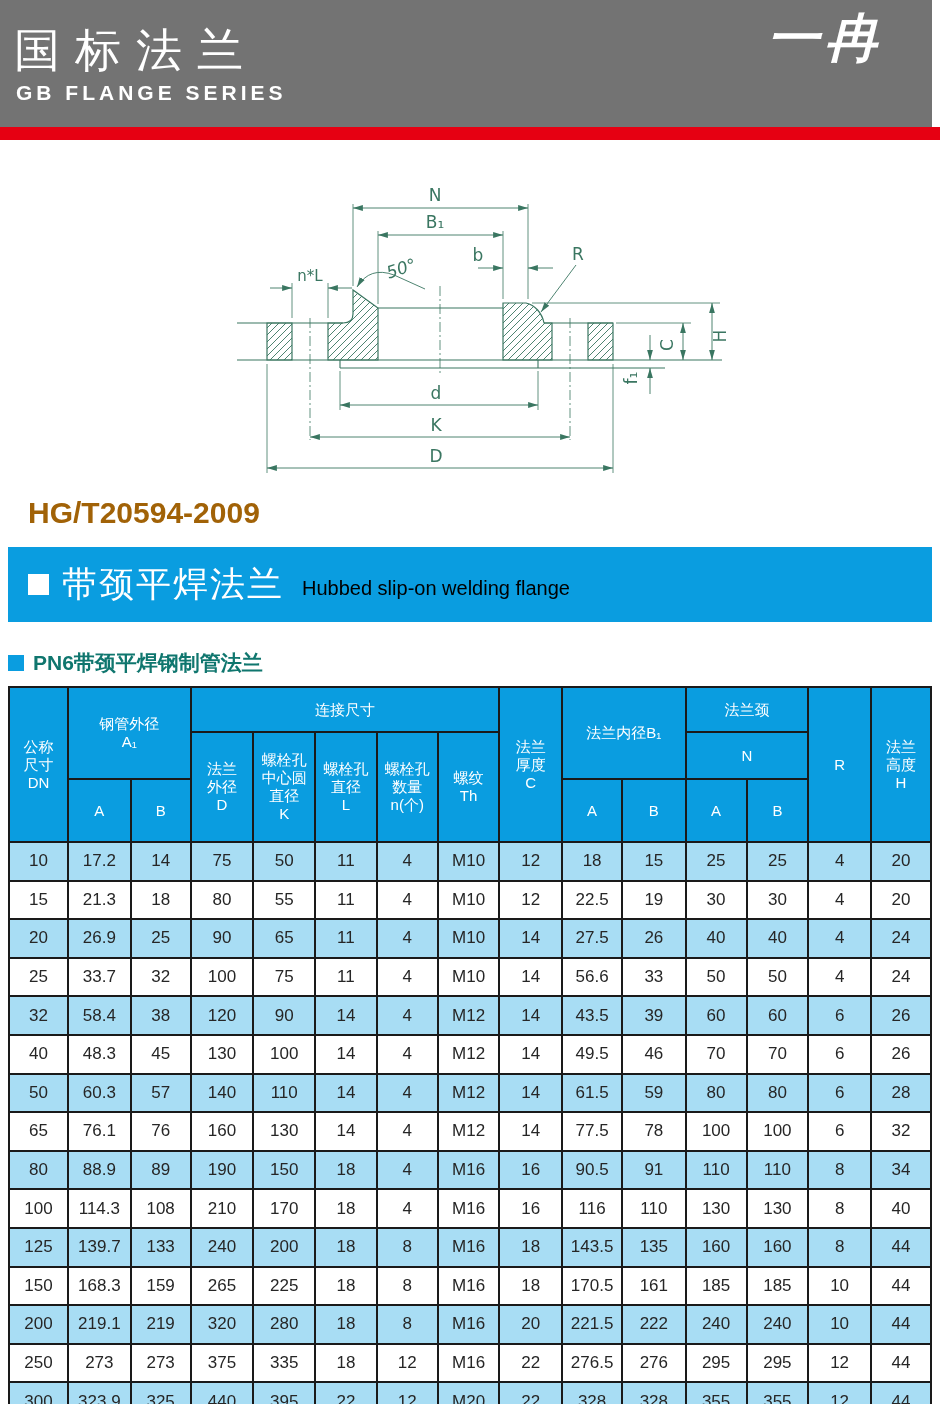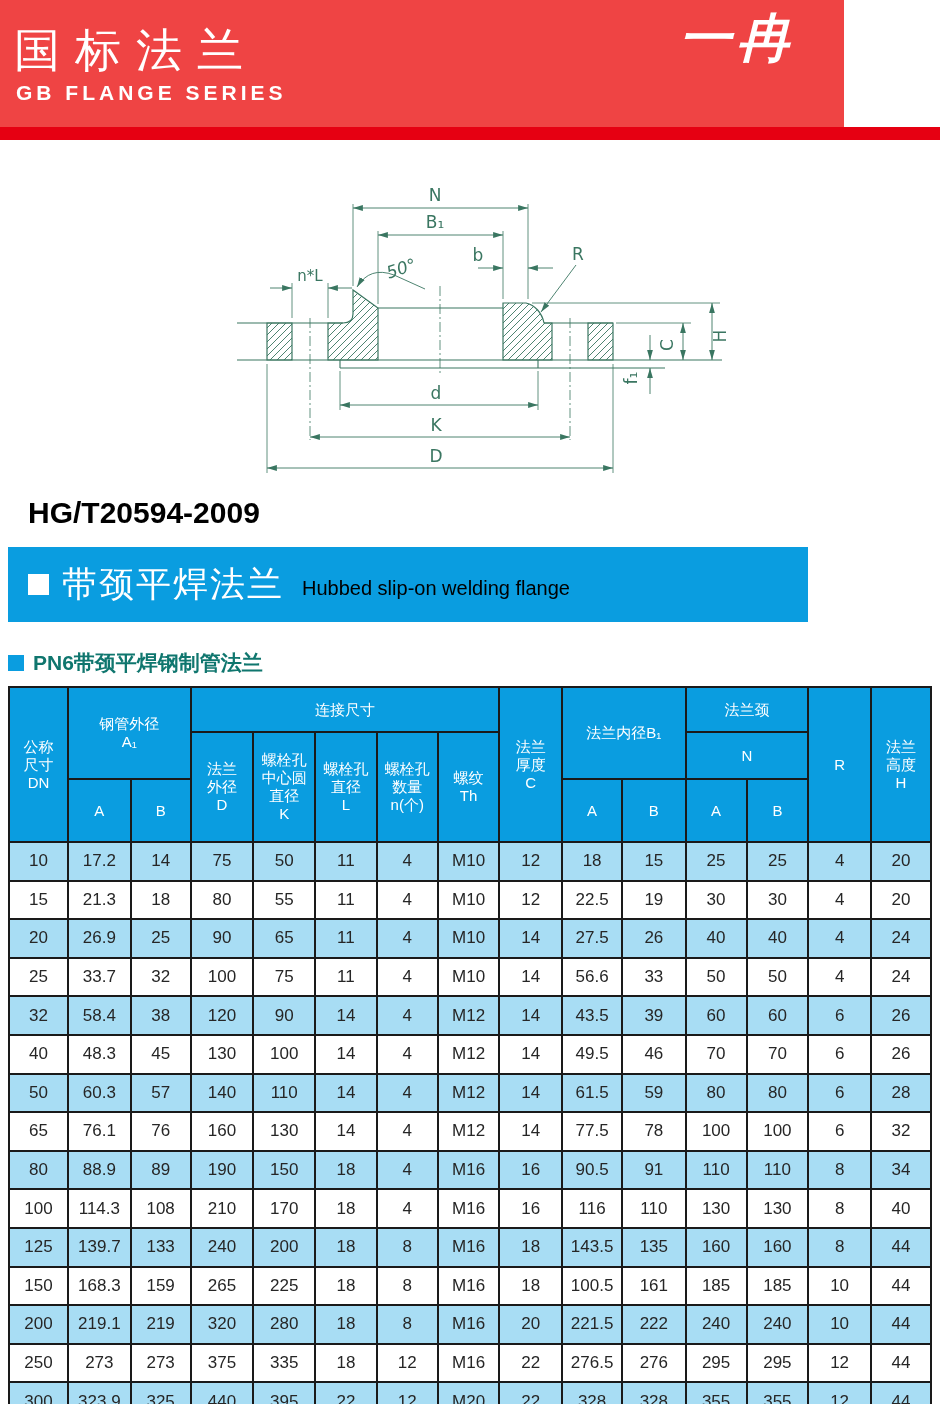--- a/index.html
+++ b/index.html
@@ -1,35 +1,35 @@
 <!DOCTYPE html>
 <html><head>
 <meta charset="utf-8">
 <style>
   html,body{margin:0;padding:0;background:#ffffff;}
   body{width:940px;height:1404px;position:relative;overflow:hidden;
        font-family:"Liberation Sans","DejaVu Sans",sans-serif;}
   .abs{position:absolute;}
 
   
-  .hd{left:0;top:0;width:844px;height:127px;background:#ef4444;}
+  .hd{left:0;top:0;width:932px;height:127px;background:#737373;}
   .hd-title{left:14px;top:20px;font-size:46px;color:#fff;letter-spacing:15px;font-weight:400;}
   .hd-sub{left:16px;top:81px;font-size:21px;color:#fff;letter-spacing:4px;font-weight:600;}
   .logo{right:22px;top:8px;width:170px;text-align:center;color:#fff;}
   .logo-cn{font-family:"DejaVu Serif","Liberation Serif",serif;font-style:italic;font-weight:700;
            font-size:52px;letter-spacing:6px;line-height:60px;}
   .logo-en{font-family:"DejaVu Serif","Liberation Serif",serif;font-size:30px;letter-spacing:14px;
            line-height:34px;margin-top:2px;}
   .stripe{left:0;top:127px;width:940px;height:13px;background:#e60012;}
 
   
-  .std{left:28px;top:496px;font-size:30px;font-weight:700;color:#000000;}
+  .std{left:28px;top:496px;font-size:30px;font-weight:700;color:#a16207;}
 
   
-  .banner{left:8px;top:547px;width:800px;height:75px;background:#0a9de0;display:flex;align-items:center;}
+  .banner{left:8px;top:547px;width:924px;height:75px;background:#0a9de0;display:flex;align-items:center;}
   .banner .sq{width:21px;height:21px;background:#fff;margin-left:20px;flex:0 0 auto;}
   .banner .cn{color:#fff;font-size:35px;margin-left:13px;letter-spacing:2px;}
   .banner .en{color:#000000;font-size:20px;margin-left:18px;margin-top:8px;}
 
   
   .sec{left:8px;top:649px;display:flex;align-items:center;}
   .sec .sq{width:16px;height:16px;background:#0a9de0;flex:0 0 auto;}
   .sec .t{font-size:21px;font-weight:700;color:#0f766e;margin-left:9px;}
 
   
@@ -404,21 +404,21 @@
       <tr>
         <td>150</td>
         <td>168.3</td>
         <td>159</td>
         <td>265</td>
         <td>225</td>
         <td>18</td>
         <td>8</td>
         <td>M16</td>
         <td>18</td>
-        <td>100.5</td>
+        <td>170.5</td>
         <td>161</td>
         <td>185</td>
         <td>185</td>
         <td>10</td>
         <td>44</td>
       </tr>
       <tr class="alt">
         <td>200</td>
         <td>219.1</td>
         <td>219</td>

